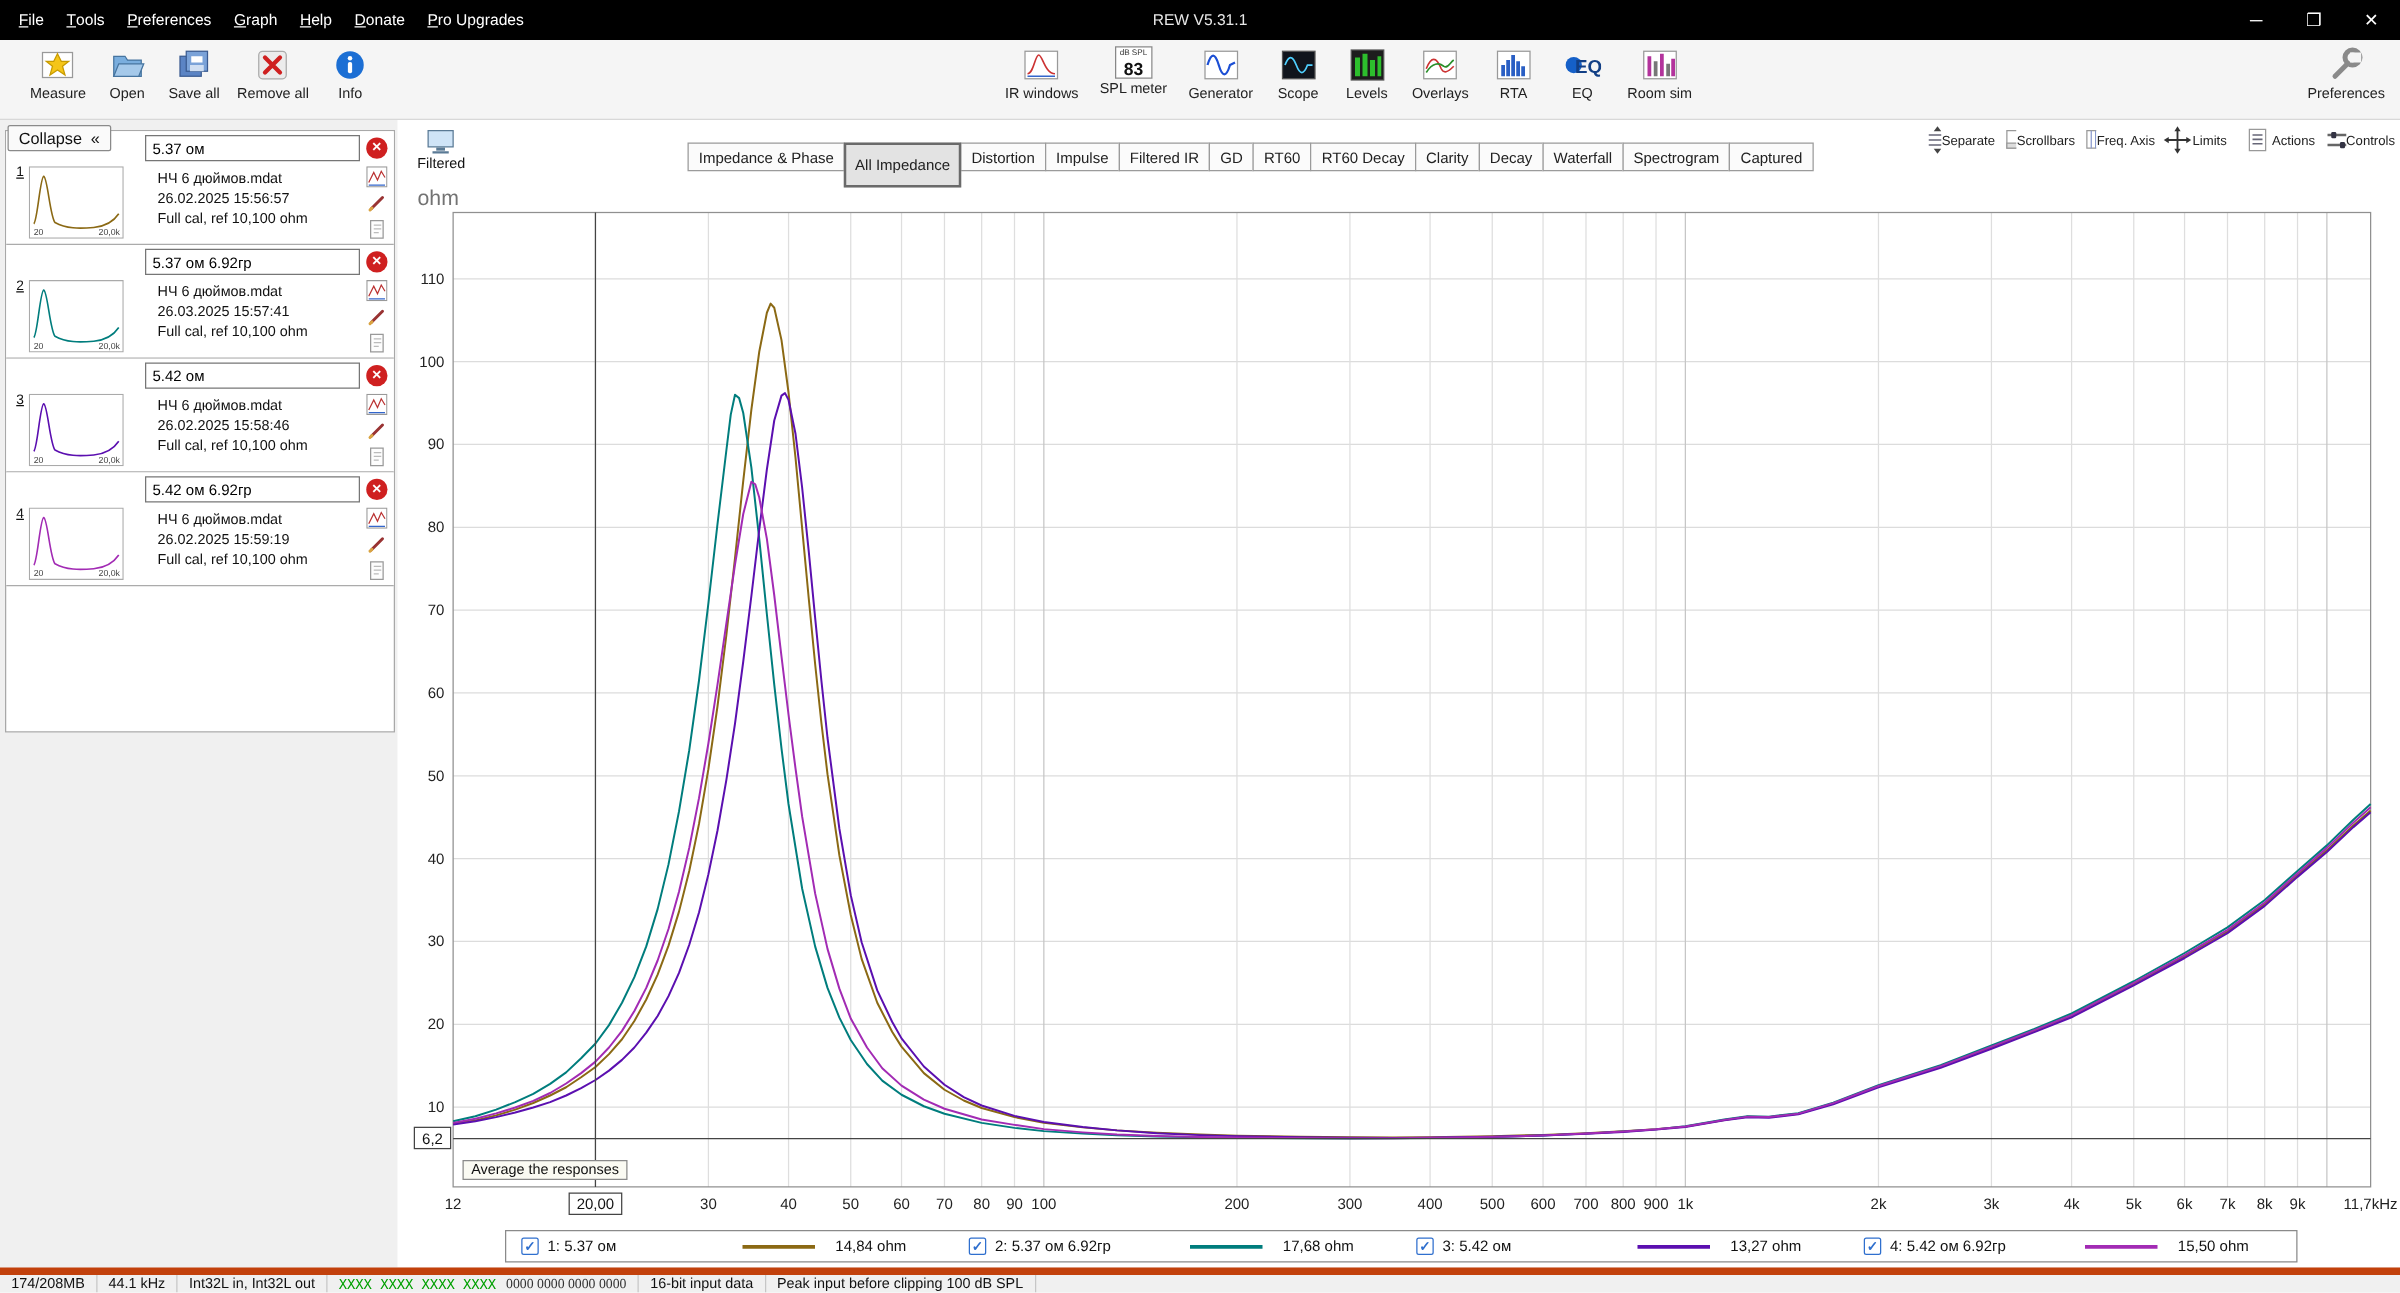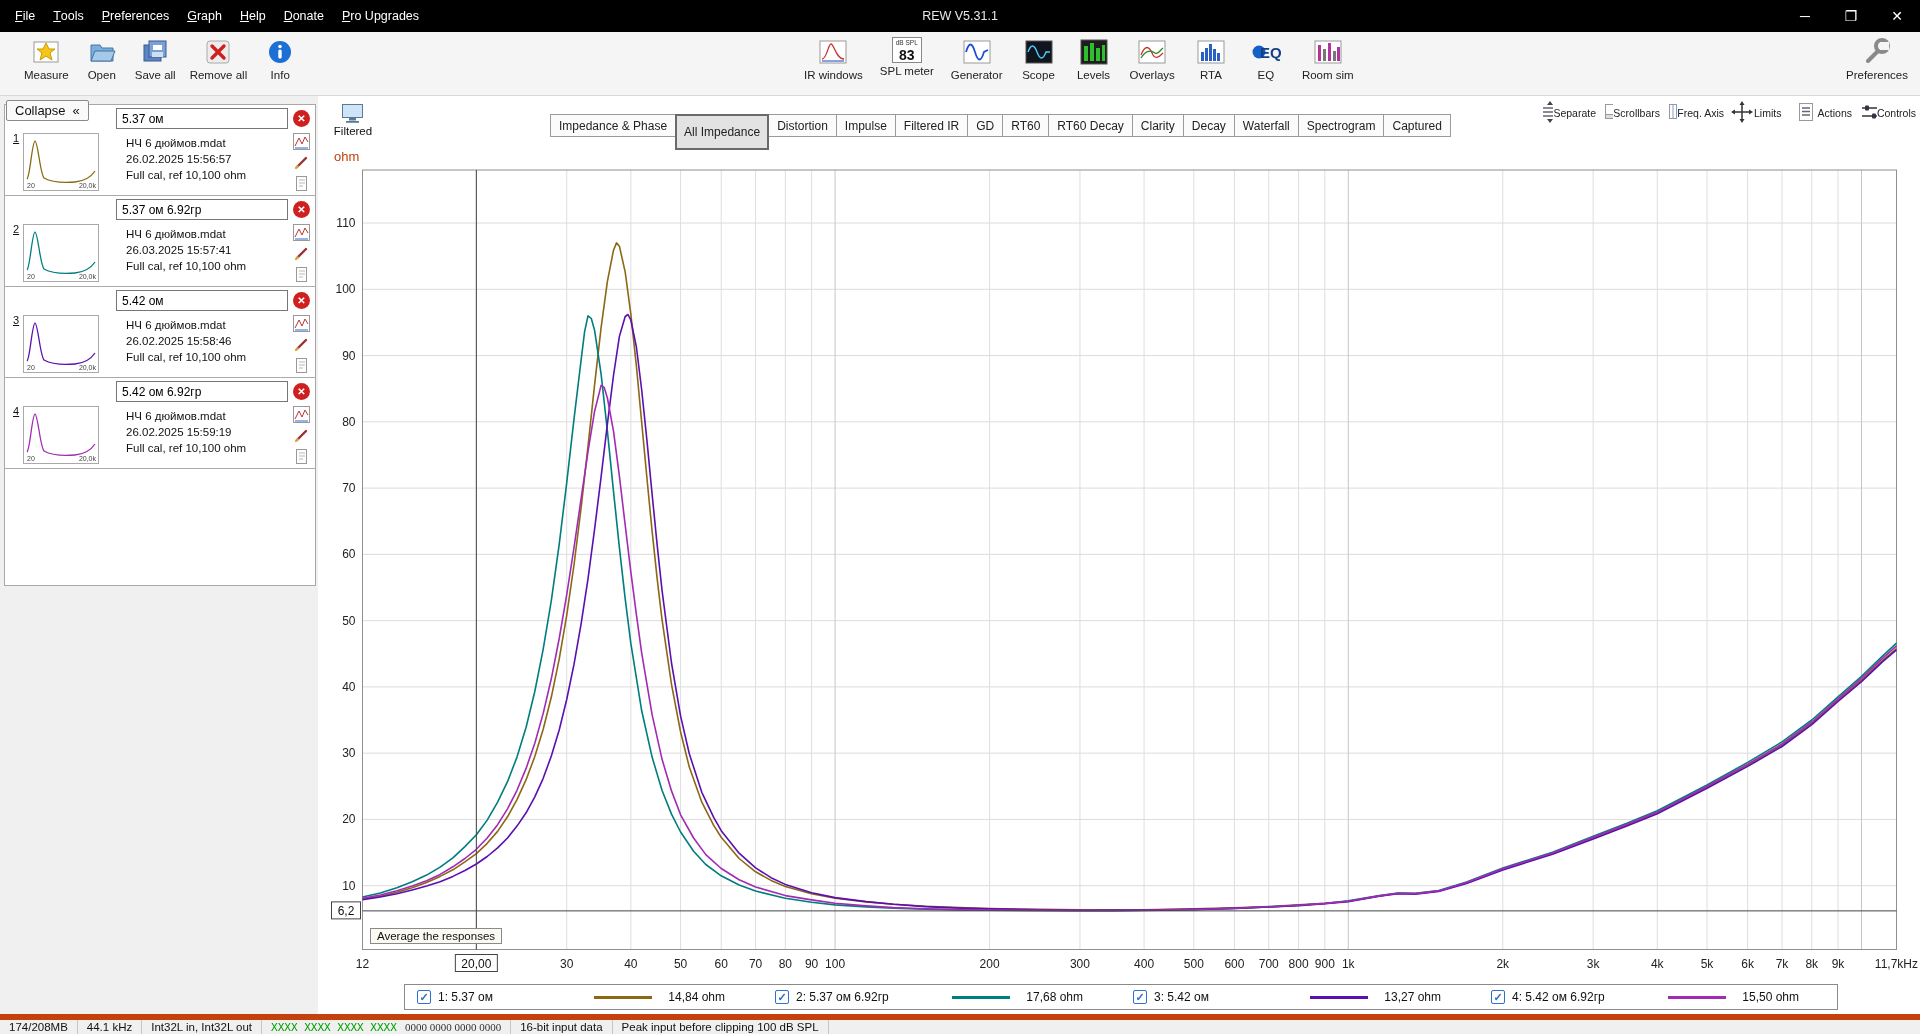--- a/index.html
+++ b/index.html
@@ -32,21 +32,21 @@
 .meas-name{position:absolute;left:111px;top:3px;width:172px;height:21px;border:1px solid #767676;font-family:"Liberation Sans",sans-serif;font-size:12px;padding:1px 5px;background:#fff;}
 .meas-delete{position:absolute;left:288px;top:5px;width:17px;height:17px;border-radius:50%;background:#cf2020;color:#fff;font-size:10px;font-weight:bold;display:flex;align-items:center;justify-content:center;line-height:1;}
 .meas-num{position:absolute;left:8px;top:27px;font-size:11px;text-decoration:underline;}
 .thumb{position:absolute;left:18px;top:28px;}
 .meas-info{position:absolute;left:121px;top:30px;font-size:11.5px;line-height:16px;color:#111;white-space:nowrap;}
 .meas-icons{position:absolute;right:5px;top:28px;display:flex;flex-direction:column;gap:4px;}
 
 .graph-panel{position:absolute;left:318px;top:96px;width:1602px;height:918px;background:#fff;}
 .capture-btn{position:absolute;left:10px;top:6px;width:50px;display:flex;flex-direction:column;align-items:center;}
 .capture-lbl{font-size:11.5px;margin-top:1px;}
-.unit-lbl{position:absolute;left:16px;top:53px;font-size:13px;color:#c2410c;}
+.unit-lbl{position:absolute;left:16px;top:53px;font-size:17px;color:#737373;}
 .tabs{position:absolute;left:233px;top:18px;display:flex;}
 .tab{font-size:12px;padding:3px 8px;background:#fbfbfb;border:1px solid #9b9b9b;margin-left:-1px;white-space:nowrap;height:23px;display:flex;align-items:center;color:#222;}
 .tab.selected{background:#e3e3e3;border:2px solid #6a6a6a;padding:16px 7px;z-index:2;}
 .gtools{position:absolute;right:4px;top:4px;display:flex;gap:6px;}
 .gtool{width:58px;display:flex;flex-direction:row;align-items:center;}
 .gtool-lbl{font-size:10.5px;margin-top:2px;color:#222;white-space:nowrap;}
 #chart-svg{position:absolute;left:0;top:64px;}
 .tooltip{position:absolute;left:52px;top:832px;background:#fafaf2;border:1px solid #8a8a8a;font-size:11.5px;padding:1px 6px;z-index:4;}
 
 .legend{position:absolute;left:86px;top:888px;width:1434px;height:26px;border:1px solid #8a8a8a;background:#fff;display:flex;align-items:center;}

